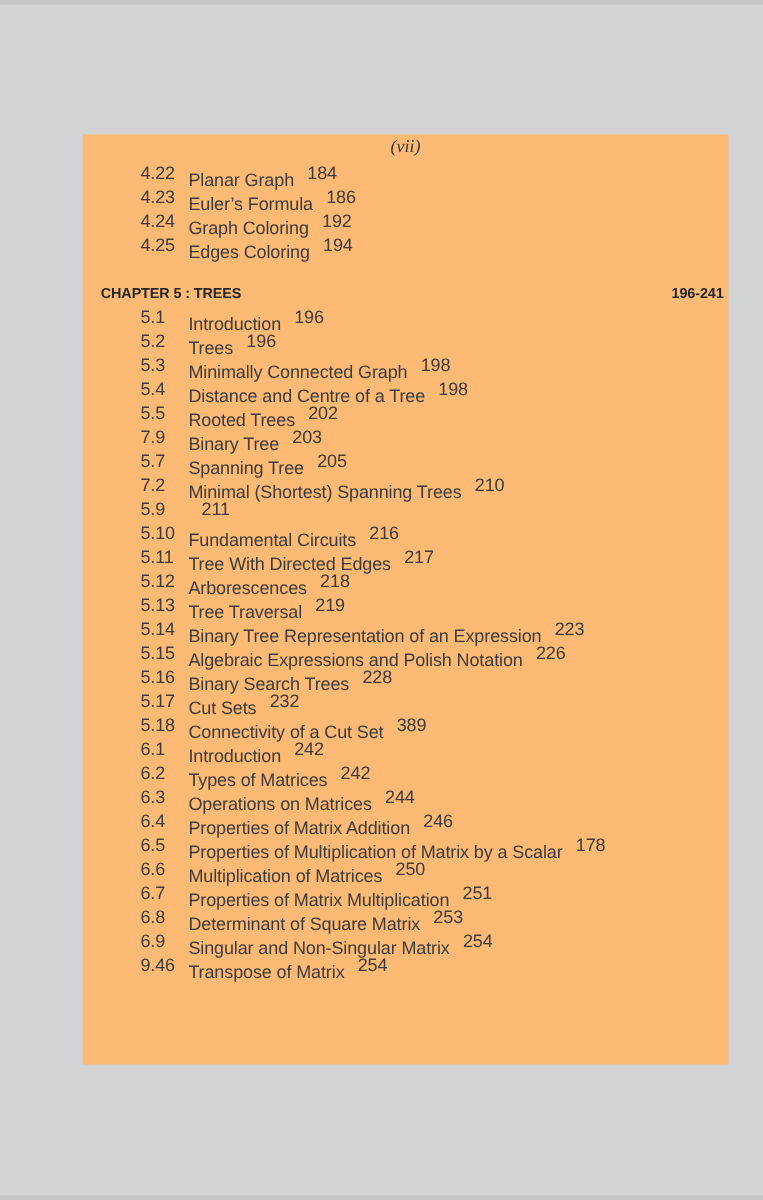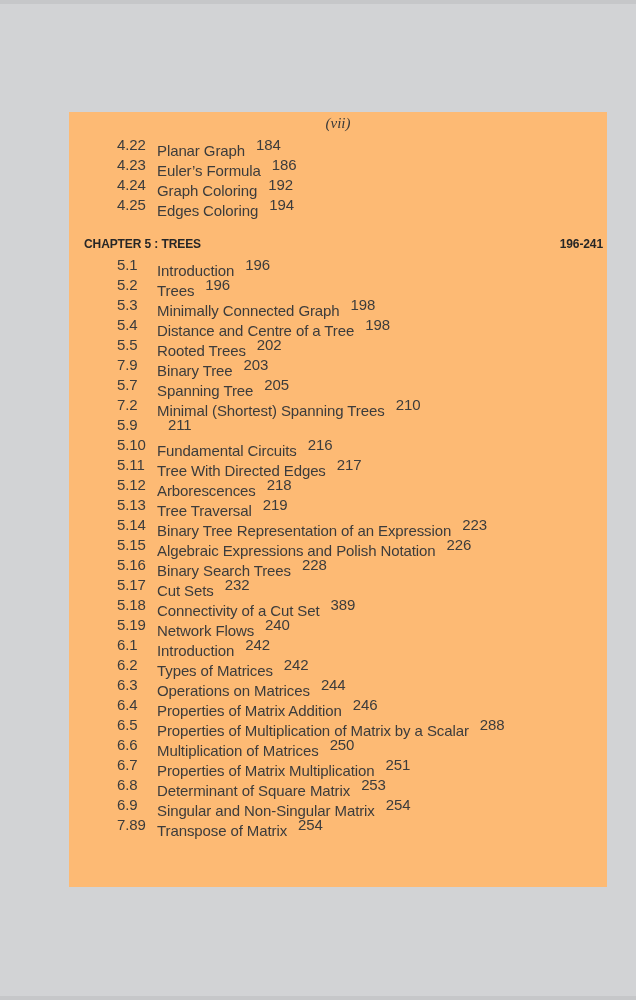--- a/index.html
+++ b/index.html
@@ -215,25 +215,20 @@
     <span class="title">Cut Sets</span>
     <span class="pg">232</span>
   </div>
 
   <div class="row">
     <span class="num">5.18</span>
     <span class="title">Connectivity of a Cut Set</span>
     <span class="pg">389</span>
   </div>
 
-  <div class="row">
-    <span class="num">5.19</span>
-    <span class="title">Network Flows</span>
-    <span class="pg">240</span>
-  </div>
 
 
   <div class="row">
     <span class="num">6.1</span>
     <span class="title">Introduction</span>
     <span class="pg">242</span>
   </div>
 
   <div class="row">
     <span class="num">6.2</span>
@@ -249,21 +244,21 @@
 
   <div class="row">
     <span class="num">6.4</span>
     <span class="title">Properties of Matrix Addition</span>
     <span class="pg">246</span>
   </div>
 
   <div class="row">
     <span class="num">6.5</span>
     <span class="title">Properties of Multiplication of Matrix by a Scalar</span>
-    <span class="pg">288</span>
+    <span class="pg">178</span>
   </div>
 
   <div class="row">
     <span class="num">6.6</span>
     <span class="title">Multiplication of Matrices</span>
     <span class="pg">250</span>
   </div>
 
   <div class="row">
     <span class="num">6.7</span>
@@ -277,20 +272,20 @@
     <span class="pg">253</span>
   </div>
 
   <div class="row">
     <span class="num">6.9</span>
     <span class="title">Singular and Non-Singular Matrix</span>
     <span class="pg">254</span>
   </div>
 
   <div class="row">
-    <span class="num">7.89</span>
+    <span class="num">9.46</span>
     <span class="title">Transpose of Matrix</span>
     <span class="pg">254</span>
   </div>
 </div>
 </div>
 
 <div class="edge-strip bottom"></div>
 
 </body></html>

